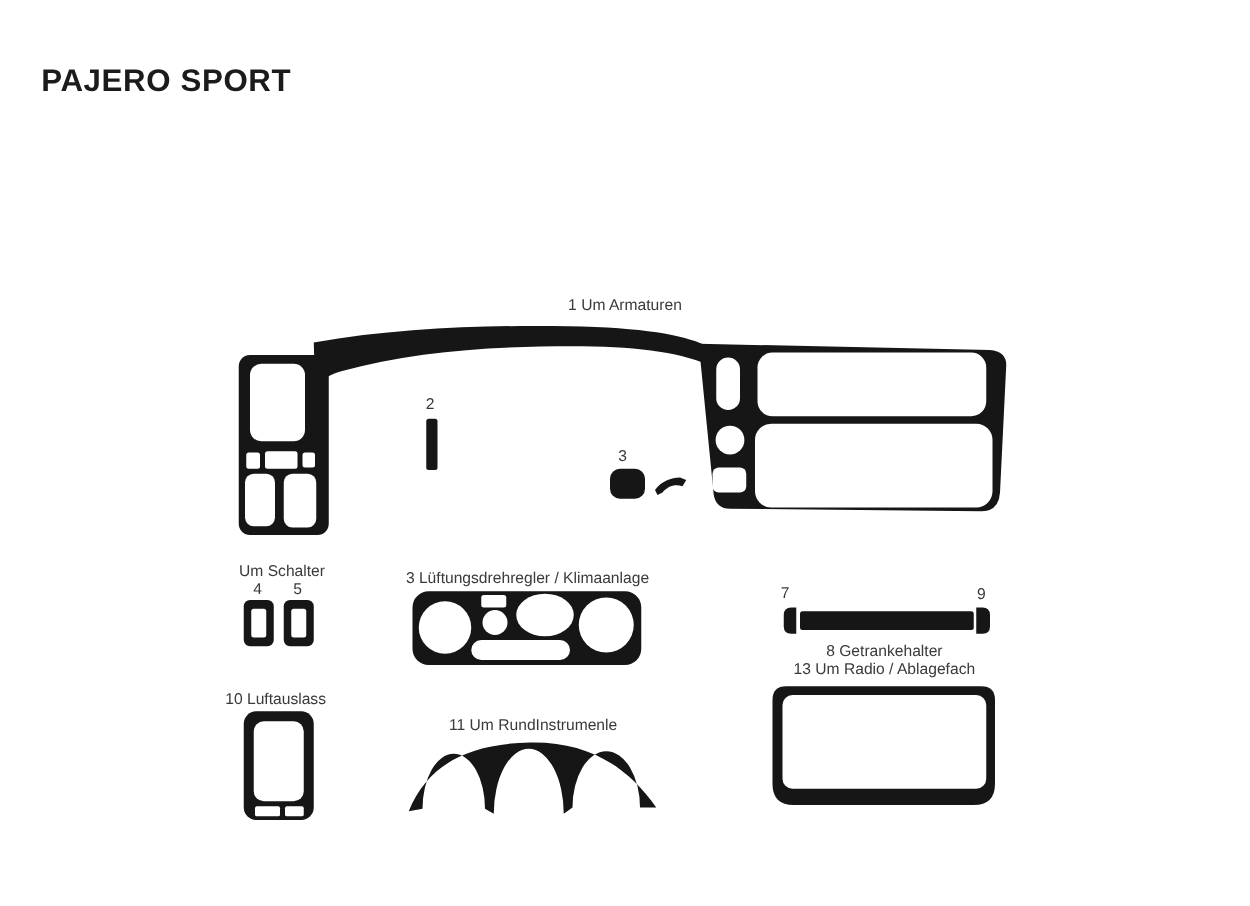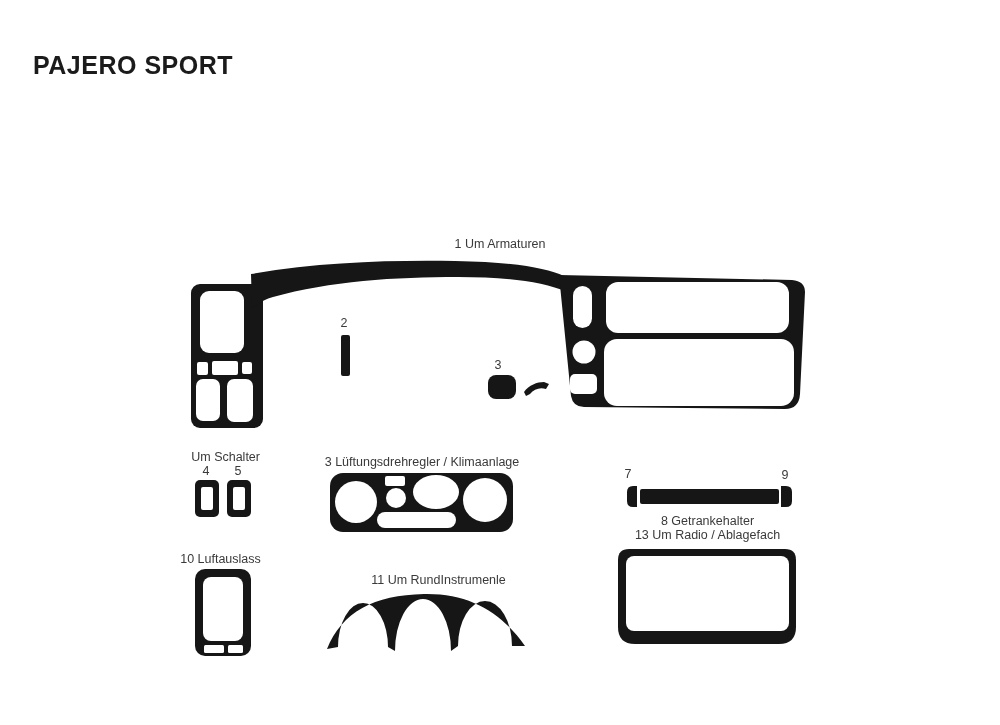--- a/index.html
+++ b/index.html
@@ -47,21 +47,21 @@
   <div class="lbl" style="left:334px;top:317px;width:20px;">2</div>
   <div class="lbl" style="left:488px;top:359px;width:20px;">3</div>
   <div class="lbl" style="left:176px;top:451px;width:84px;text-align:right;">Um Schalter</div>
   <div class="lbl" style="left:196px;top:465px;width:20px;">4</div>
   <div class="lbl" style="left:228px;top:465px;width:20px;">5</div>
   <div class="lbl" style="left:322px;top:456px;width:200px;">3 Lüftungsdrehregler / Klimaanlage</div>
   <div class="lbl" style="left:620px;top:468px;width:16px;">7</div>
   <div class="lbl" style="left:650px;top:467px;width:115px;margin-top:48px;">8 Getrankehalter</div>
   <div class="lbl" style="left:777px;top:469px;width:16px;">9</div>
   <div class="lbl" style="left:178px;top:553px;width:85px;">10 Luftauslass</div>
-  <div class="lbl" style="left:346px;top:574px;width:185px;">11 Um RundInstrumenle</div>
+  <div class="lbl" style="left:334px;top:574px;width:185px;">11 Um RundInstrumenle</div>
   <div class="lbl" style="left:615px;top:529px;width:185px;">13 Um Radio / Ablagefach</div>
 
   <svg class="diagram" viewBox="0 0 1000 725" aria-hidden="true">
 
     <g>
       <rect class="piece" x="191" y="284" width="72" height="144" rx="9"></rect>
       <path class="piece" d="M 251,274 C 320,262 390,260 455,261 C 515,262 546,268 564,276 L 567,292
                C 542,281 505,277 458,277 C 395,277 330,281 273,297 C 266,299 258,303 252,308 Z"></path>
       <path class="piece" d="M 559,275 L 792,280 Q 805,281 805,292 L 800,394 Q 799,409 785,409 L 584,407 Q 573,407 571,396 Z"></path>
 

